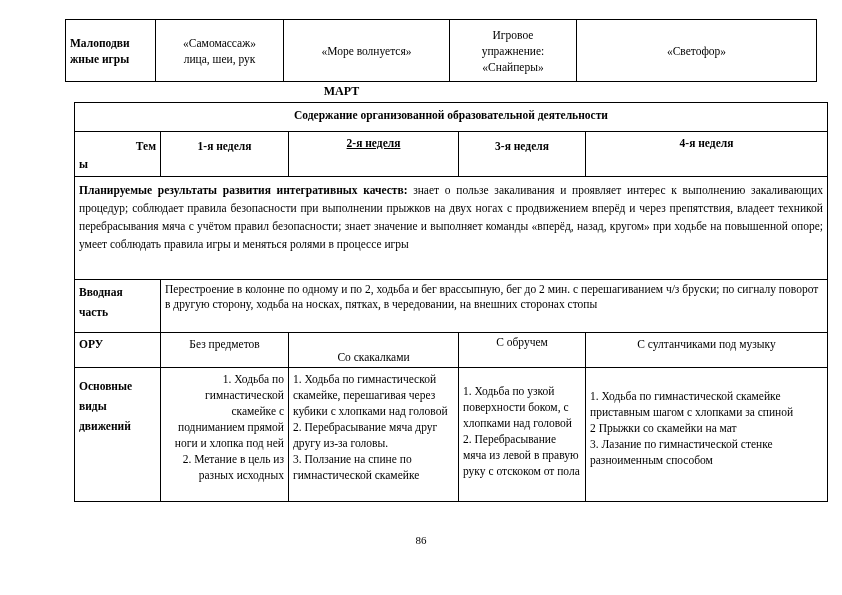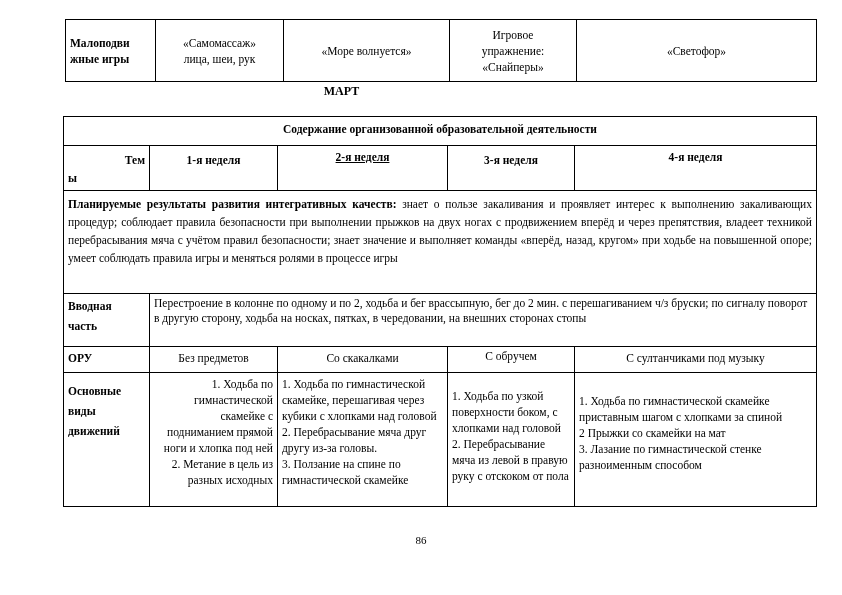--- a/index.html
+++ b/index.html
@@ -5,21 +5,21 @@
   html, body { margin:0; padding:0; background:#ffffff; }
   body { width:842px; height:595px; position:relative; overflow:hidden;
          font-family:"Liberation Serif", serif; color:#000; font-size:11.5px; }
   table { border-collapse:collapse; position:absolute; table-layout:fixed; }
   td { border:1.5px solid #000; vertical-align:top; padding:2px 4px; line-height:16px; }
   .b { font-weight:bold; }
   .c { text-align:center; }
   #t1 { left:65px; top:19px; width:751px; }
   #t1 td { height:57px; vertical-align:middle; }
   #month { position:absolute; left:0; width:683px; top:84px; text-align:center; font-weight:bold; font-size:12px; }
-  #t2 { left:63px; top:102px; width:753px;margin-top:14px; }
+  #t2 { left:74px; top:102px; width:753px; }
   .just { text-align:justify; }
   #pagenum { position:absolute; top:534px; left:0; width:842px; text-align:center; font-size:11px; }
 </style>
 </head>
 <body>
 
 <table id="t1">
   <colgroup>
       <col style="width:90px">
       <col style="width:128px">
@@ -84,21 +84,21 @@
   <tr>
     <td class="b" style="line-height:20px;">
       <div>Вводная</div>
       <div>часть</div>
     </td>
     <td colspan="4" style="height:48px;line-height:15px;">Перестроение в колонне по одному и по 2, ходьба и бег  врассыпную, бег до 2 мин. с перешагиванием ч/з бруски; по сигналу поворот в другую сторону, ходьба на носках, пятках, в чередовании, на внешних сторонах стопы</td>
   </tr>
   <tr>
     <td class="b" style="height:20px;padding-top:3px;">ОРУ</td>
     <td class="c" style="padding-top:3px;">Без предметов</td>
-    <td class="c" style="padding-top:3px;">Со скакалками</td>
+    <td class="c" style="padding-top:16px;">Со скакалками</td>
     <td class="c" style="padding-top:1px;">С обручем</td>
     <td class="c" style="padding-top:3px;">С султанчиками под музыку</td>
   </tr>
   <tr>
     <td class="b" style="line-height:20px;padding-top:8px;">
       <div>Основные</div>
       <div>виды</div>
       <div>движений</div>
     </td>
     <td style="height:128px;white-space:pre-line;overflow:hidden;padding-top:3px;text-align:right;">1. Ходьба по гимнастической скамейке с подниманием прямой ноги и хлопка под ней

